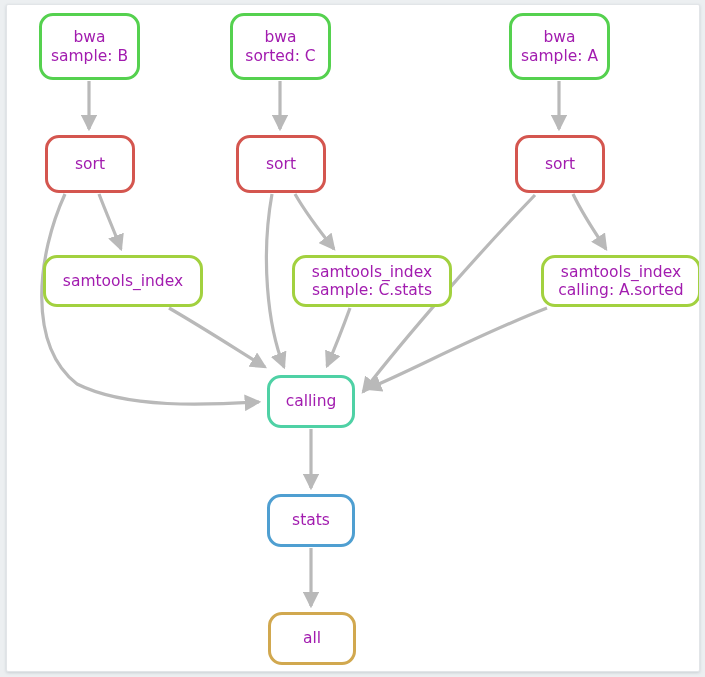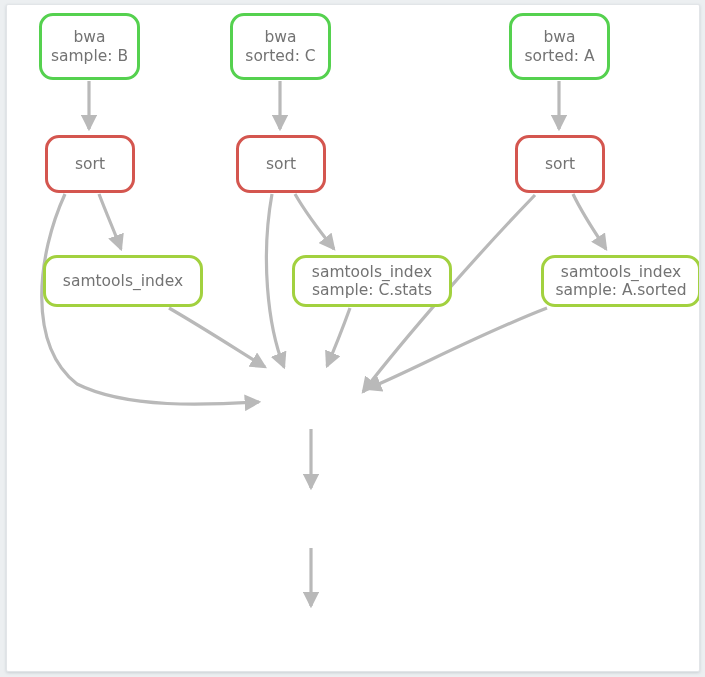--- a/index.html
+++ b/index.html
@@ -52,21 +52,21 @@
     box-sizing: border-box;
     background: #ffffff;
     border-style: solid;
     border-width: 3px;
     border-radius: 14px;
     display: flex;
     flex-direction: column;
     align-items: center;
     justify-content: center;
     text-align: center;
-    color: #737373;
+    color: #a21caf;
     font-size: 15.5px;
     line-height: 1.17;
     white-space: nowrap;
   }
   .node .lbl {
     display: block;
   }
   .node .lbl.sub {
     margin-top: 0px;
     text-align: right;
@@ -113,21 +113,21 @@
         <span class="lbl sub">sample: B</span>
       </div>
 
       <div class="node" style="left: 223px; top: 8px; width: 101px; height: 67px; border-color: rgb(85, 209, 79);">
         <span class="lbl">bwa</span>
         <span class="lbl sub">sorted: C</span>
       </div>
 
       <div class="node" style="left: 502px; top: 8px; width: 101px; height: 67px; border-color: rgb(85, 209, 79);">
         <span class="lbl">bwa</span>
-        <span class="lbl sub">sorted: A</span>
+        <span class="lbl sub">sample: A</span>
       </div>
 
       <div class="node" style="left: 38px; top: 130px; width: 90px; height: 58px; border-color: rgb(212, 86, 79);">
         <span class="lbl">sort</span>
       </div>
 
       <div class="node" style="left: 229px; top: 130px; width: 90px; height: 58px; border-color: rgb(212, 86, 79);">
         <span class="lbl">sort</span>
       </div>
 
@@ -139,21 +139,30 @@
         <span class="lbl">samtools_index</span>
       </div>
 
       <div class="node" style="left: 285px; top: 250px; width: 160px; height: 52px; border-color: rgb(162, 209, 63);">
         <span class="lbl">samtools_index</span>
         <span class="lbl sub">sample: C.stats</span>
       </div>
 
       <div class="node" style="left: 534px; top: 250px; width: 160px; height: 52px; border-color: rgb(162, 209, 63);">
         <span class="lbl">samtools_index</span>
-        <span class="lbl sub">sample: A.sorted</span>
+        <span class="lbl sub">calling: A.sorted</span>
       </div>
 
+      <div class="node" style="left: 260px; top: 370px; width: 88px; height: 53px; border-color: rgb(79, 209, 165);">
+        <span class="lbl">calling</span>
+      </div>
 
+      <div class="node" style="left: 260px; top: 489px; width: 88px; height: 53px; border-color: rgb(79, 159, 209);">
+        <span class="lbl">stats</span>
+      </div>
 
+      <div class="node" style="left: 261px; top: 607px; width: 88px; height: 53px; border-color: rgb(209, 168, 79);">
+        <span class="lbl">all</span>
+      </div>
 
     </div>
   </div>
 </div>
 
 </body></html>

